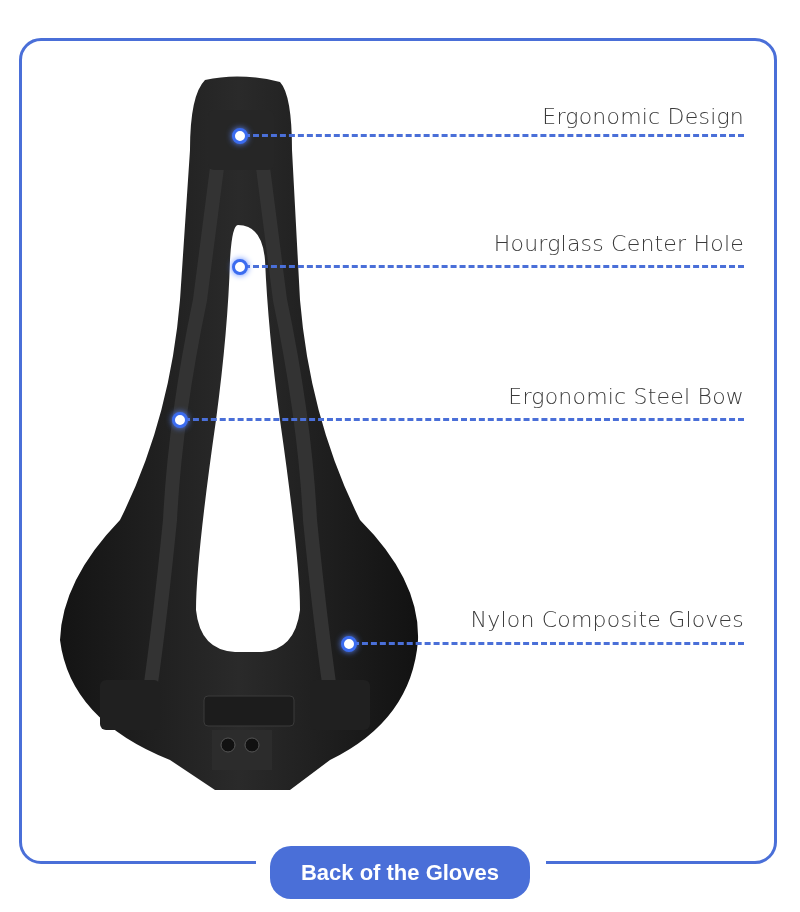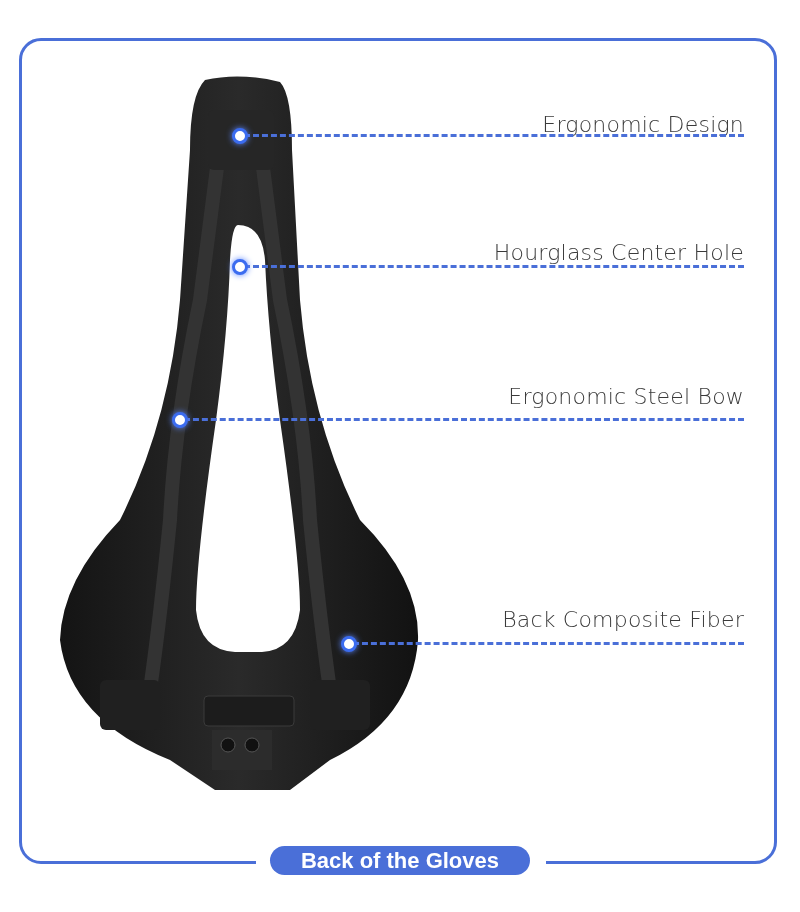--- a/index.html
+++ b/index.html
@@ -2,21 +2,21 @@
 <html><head>
 <meta charset="utf-8">
 <style>
   html,body{margin:0;padding:0;background:#fff;}
   body{width:800px;height:912px;position:relative;overflow:hidden;font-family:"DejaVu Sans","Liberation Sans",sans-serif;}
   .frame{position:absolute;left:19px;top:38px;width:758px;height:826px;border:3px solid #4a6fd8;border-radius:22px;box-sizing:border-box;}
   .saddle{position:absolute;left:0;top:0;width:800px;height:912px;}
   .label{position:absolute;right:56px;color:#3a3a3a;font-size:22px;font-weight:300;letter-spacing:0.2px;white-space:nowrap;}
   .line{position:absolute;height:0;border-top:3px dashed #4a6fd8;}
   .dot{position:absolute;width:10px;height:10px;border-radius:50%;background:#fff;border:3px solid #3b6cf0;box-shadow:0 0 6px #5b86ff;}
-  .badge{position:absolute;left:270px;top:846px;width:260px;height:29px;border-radius:21px;background:#4a6fd8;color:#fff;font-weight:bold;font-size:22px;display:flex;align-items:center;justify-content:center;font-family:"Liberation Sans",sans-serif;}
+  .badge{position:absolute;left:270px;top:846px;width:260px;height:53px;border-radius:21px;background:#4a6fd8;color:#fff;font-weight:bold;font-size:22px;display:flex;align-items:center;justify-content:center;font-family:"Liberation Sans",sans-serif;}
   .badge-wrap{position:absolute;left:256px;top:851px;width:290px;height:30px;background:#fff;}
 </style>
 </head>
 <body>
 
 <div class="frame"></div>
 
 <svg class="saddle" viewBox="0 0 800 912">
   <defs>
     <linearGradient id="g1" x1="0" x2="1">
@@ -36,30 +36,30 @@
   <rect x="208" y="110" width="66" height="60" rx="6" fill="#262626"></rect>
 
   <rect x="204" y="696" width="90" height="30" rx="4" fill="#1c1c1c" stroke="#3a3a3a"></rect>
   <rect x="212" y="730" width="60" height="40" fill="#2c2c2c"></rect>
   <circle cx="228" cy="745" r="7" fill="#111" stroke="#555"></circle>
   <circle cx="252" cy="745" r="7" fill="#111" stroke="#555"></circle>
   <rect x="100" y="680" width="60" height="50" rx="6" fill="#202020"></rect>
   <rect x="310" y="680" width="60" height="50" rx="6" fill="#202020"></rect>
 </svg>
 
-<div class="label" style="top:112px">Ergonomic Design</div>
+<div class="label" style="top:104px">Ergonomic Design</div>
 <div class="line" style="left:244px;top:134px;width:500px"></div>
 <div class="dot" style="left:232px;top:128px"></div>
 
-<div class="label" style="top:240px">Hourglass Center Hole</div>
+<div class="label" style="top:231px">Hourglass Center Hole</div>
 <div class="line" style="left:244px;top:265px;width:500px"></div>
 <div class="dot" style="left:232px;top:259px"></div>
 
 <div class="label" style="top:384px">Ergonomic Steel Bow</div>
 <div class="line" style="left:184px;top:418px;width:560px"></div>
 <div class="dot" style="left:172px;top:412px"></div>
 
-<div class="label" style="top:607px">Back Composite Fiber</div>
+<div class="label" style="top:607px">Nylon Composite Gloves</div>
 <div class="line" style="left:353px;top:642px;width:391px"></div>
 <div class="dot" style="left:341px;top:636px"></div>
 
 <div class="badge-wrap"></div>
 <div class="badge">Back of the Gloves</div>
 
 </body></html>

